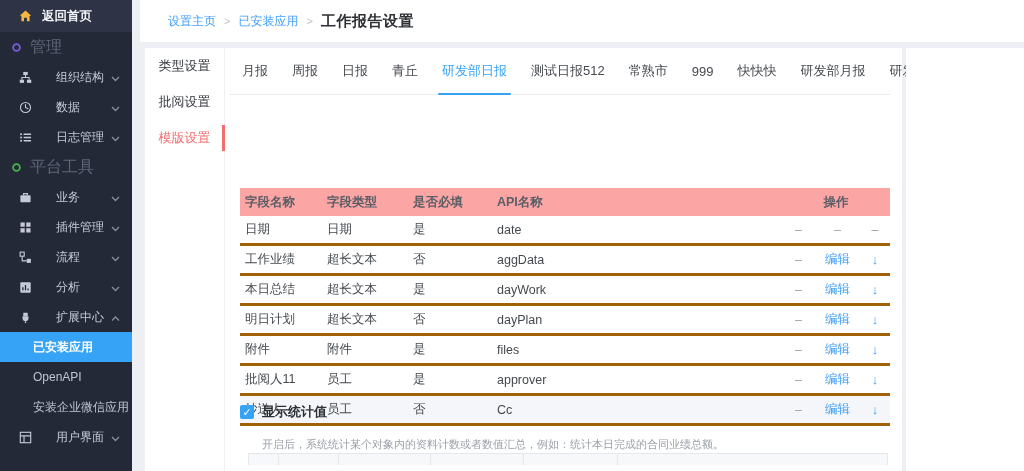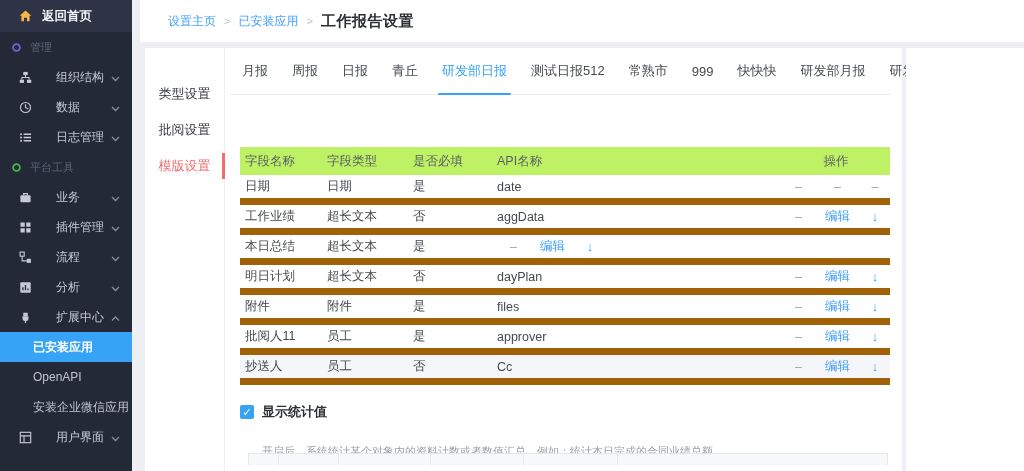--- a/index.html
+++ b/index.html
@@ -9,21 +9,21 @@
   
   .sidebar { position:absolute; left:0; top:0; width:132px; height:471px;
     background:#242938; z-index:5; }
   .side-home { height:32px; background:#2e3445; display:flex; align-items:center;
     padding-left:19px; gap:10px; cursor:pointer;text-align:right; }
   .side-home .txt { color:#f2f3f6; font-size:12.5px; font-weight:bold; }
   .side-list { padding-top:0; }
   .srow { height:30px; display:flex; align-items:center; cursor:pointer; position:relative; }
   .srow .chev { position:absolute; right:12px; }
   .srow.group { padding-left:10px; gap:7px; cursor:default; }
-  .srow.group .txt { color:#5f6577; font-size:11px;text-align:right; }
+  .srow.group .txt { color:#5f6577; font-size:16px;text-align:right; }
   .srow.item { padding-left:19px; gap:24px; }
   .srow.item .txt { color:#c5cad6; font-size:12px; }
   .srow.sub { padding-left:33px; }
   .srow.sub .txt { color:#bfc4d0; font-size:12px; }
   .srow.sub.active { background:#36a3f7; }
   .srow.sub.active .txt { color:#ffffff; font-weight:bold; }
   .icn { display:inline-flex; width:13px; height:13px; align-items:center; justify-content:center; flex:0 0 13px; }
 
   
   .crumbbar { position:absolute; left:140px; top:0; width:892px; height:42px;
@@ -32,63 +32,63 @@
   .crumb-sep { color:#c0c4cc; font-size:11px; }
   .crumb-cur { color:#2d3035; font-size:15px; font-weight:bold; letter-spacing:.5px; }
 
   
   .card { position:absolute; top:48px; background:#ffffff; }
   .card.main { left:145px; width:757px; height:423px; }
   .card.right { left:906px; width:118px; height:423px; }
 
   
   .smenu { position:absolute; left:0; top:0; width:80px; height:100%;
-    border-right:1px solid #efefef; padding-top:28px; }
+    border-right:1px solid #efefef; padding-top:0; }
   .smenu-item { height:36px; display:flex; align-items:center; justify-content:center;
     font-size:13px; color:#33373d; cursor:pointer; position:relative; }
   .smenu-item.active { color:#f56c6c; }
   .smenu-item.active::after { content:""; position:absolute; right:-1px; top:5px;
     width:3px; height:26px; background:#f56c6c; }
 
   
   .tabs { position:absolute; left:85px; right:12px; top:0; height:47px;
     display:flex; align-items:center; border-bottom:1px solid #e8eaee; }
   .tab { padding:0 12px; font-size:13px; color:#45494f; cursor:pointer;
     height:100%; display:flex; align-items:center; position:relative; white-space:nowrap; }
   .tab.active { color:#36a3f7; }
   .tab.active::after { content:""; position:absolute; left:8px; right:8px; bottom:-1px;
     height:2px; background:#36a3f7; border-radius:1px; }
 
   
   .ftable { position:absolute; left:95px; right:12px; top:99px; font-size:12.5px; }
-  .trow { display:flex; align-items:center; height:30px; border-bottom:7px solid #a16207;
+  .trow { display:flex; align-items:center; height:30px; border-bottom:3px solid #a16207;
     color:#44494f; }
-  .trow.head { height:28px; background:#bef264; border-bottom:none; color:#5a5e66;
-    font-weight:normal; }
+  .trow.head { height:28px; background:#fca5a5; border-bottom:none; color:#5a5e66;
+    font-weight:bold;margin-top:41px; }
   .trow.shade { background:#f4f6f9; }
   .tc-name { width:87px; padding-left:5px; }
   .tc-type { width:86px; }
   .tc-req { width:84px; }
   .tc-api { flex:1; }
   .tc-acts { width:108px; display:flex; align-items:center; }
   .trow.head .tc-acts { justify-content:center; }
   .ac1 { width:33px; text-align:center; color:#9aa0a8; }
   .ac2 { width:45px; text-align:center; }
   .ac3 { width:30px; text-align:center; }
   .plain { color:#9aa0a8; }
   .lnk { color:#3e9ef7; cursor:pointer; }
   .arr { color:#3e9ef7; cursor:pointer; font-size:13px; }
 
   
   .stats { position:absolute; left:95px; top:355px; }
   .stats-line { display:flex; align-items:center; gap:8px; }
   .cbx { width:14px; height:14px; background:#36a3f7; border-radius:2px; color:#fff;
     font-size:11px; display:flex; align-items:center; justify-content:center; cursor:pointer; }
   .stats-label { font-size:13px; color:#2d3035; font-weight:bold; }
-  .stats-desc { margin:23px 0 0 22px; font-size:11px; color:#9ba0a8;text-align:center; }
+  .stats-desc { margin:16px 0 0 22px; font-size:11px; color:#9ba0a8;text-align:center; }
 
   
   .ptable { position:absolute; left:103px; right:14px; top:405px; height:12px;
     border:1px solid #e4e7ed; border-bottom:none; background:#f7f8fa; display:flex; }
   .ptable .pc { border-right:1px solid #e4e7ed; height:100%; }
 </style>
 </head>
 <body>
 
 <div class="sidebar">
@@ -317,20 +317,21 @@
         <span class="ac1">–</span>
         <span class="ac2 lnk">编辑</span>
         <span class="ac3 arr">↓</span>
       </div>
     </div>
 
     <div class="trow">
       <div class="tc-name">本日总结</div>
       <div class="tc-type">超长文本</div>
       <div class="tc-req">是</div>
+      <div class="tc-api">dayWork</div>
       <div class="tc-acts">
         <span class="ac1">–</span>
         <span class="ac2 lnk">编辑</span>
         <span class="ac3 arr">↓</span>
       </div>
     </div>
 
     <div class="trow">
       <div class="tc-name">明日计划</div>
       <div class="tc-type">超长文本</div>

